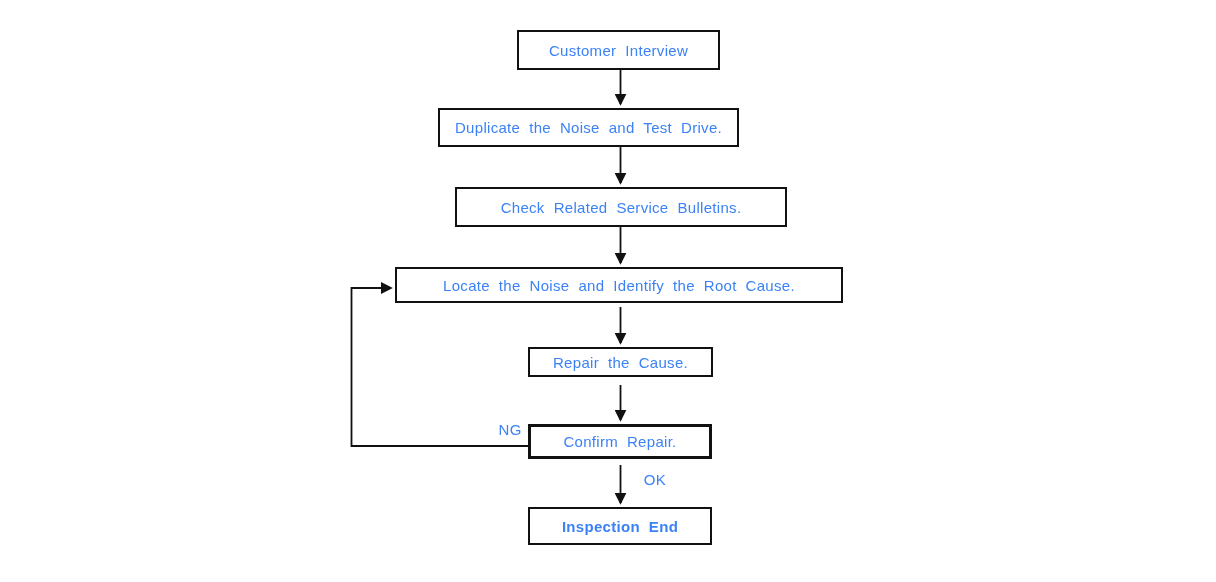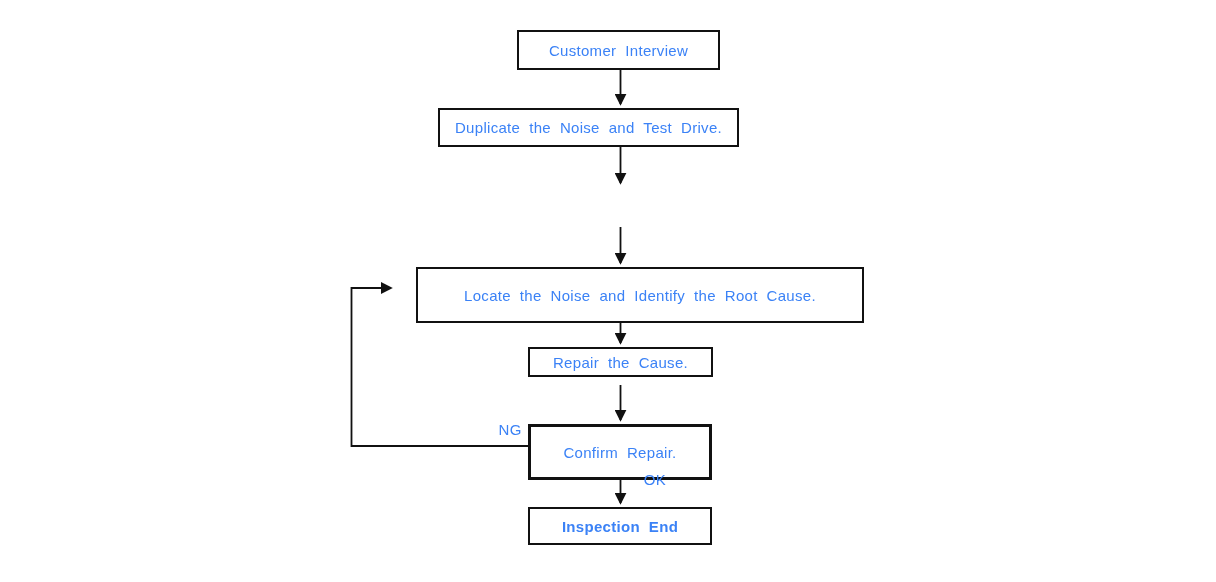--- a/index.html
+++ b/index.html
@@ -41,23 +41,23 @@
     letter-spacing: 0.3px;
     word-spacing: 0.30em;
     white-space: nowrap;
   }
   .node.emphasis {
     border-width: 3px;
   }
   .n1 { left: 517px; top: 30px;  width: 203px; height: 40px; }
   .n2 { left: 438px; top: 108px; width: 301px; height: 39px; }
   .n3 { left: 455px; top: 187px; width: 332px; height: 40px; }
-  .n4 { left: 416px; top: 267px; width: 448px; height: 56px; align-items: center; }
+  .n4 { left: 395px; top: 267px; width: 448px; height: 36px; align-items: center; }
   .n5 { left: 528px; top: 347px; width: 185px; height: 30px; }
-  .n6 { left: 528px; top: 424px; width: 184px; height: 56px; }
+  .n6 { left: 528px; top: 424px; width: 184px; height: 35px; }
   .n7 { left: 528px; top: 507px; width: 184px; height: 38px; font-weight: bold; }
   .edge-label {
     position: absolute;
     font-size: 15px;
     letter-spacing: 0.5px;
   }
   .edge-label.ng { left: 488px; top: 421px; width: 34px; text-align: right; }
   .edge-label.ok { left: 638px; top: 471px; width: 34px; text-align: center; }
 </style>
 </head>
@@ -88,20 +88,23 @@
   </svg>
 
   <div class="node n1">
     <span>Customer Interview</span>
   </div>
 
   <div class="node n2">
     <span>Duplicate the Noise and Test Drive.</span>
   </div>
 
+  <div class="node n3">
+    <span>Check Related Service Bulletins.</span>
+  </div>
 
   <div class="node n4">
     <span>Locate the Noise and Identify the Root Cause.</span>
   </div>
 
   <div class="node n5">
     <span>Repair the Cause.</span>
   </div>
 
   <div class="node n6 emphasis">

